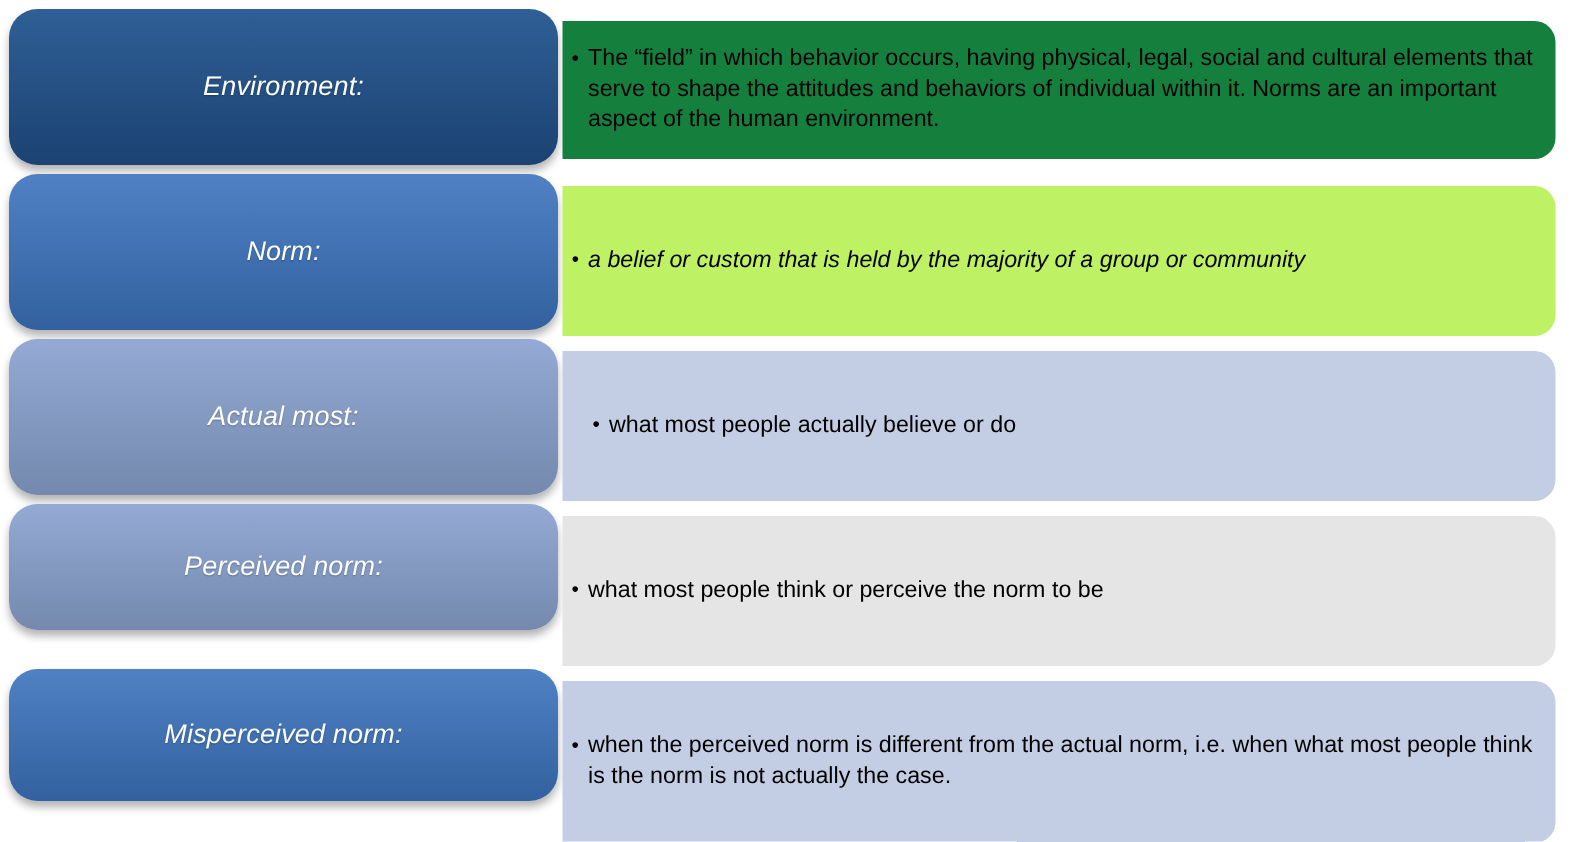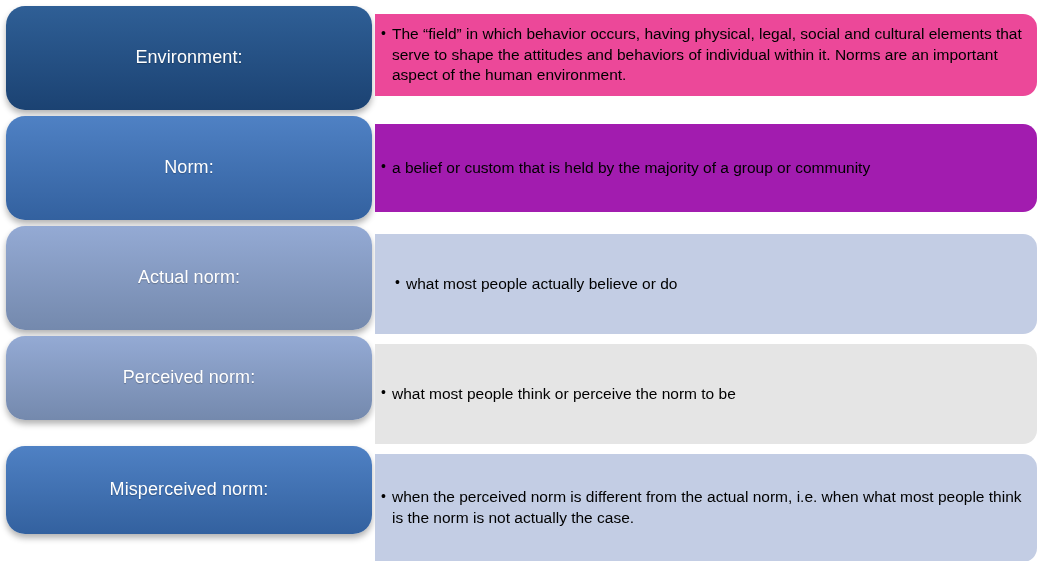--- a/index.html
+++ b/index.html
@@ -39,20 +39,21 @@
     box-sizing: border-box;
     box-shadow: 0 4px 6px rgba(0, 0, 0, 0.30);
   }
   .label-text {
     color: #ffffff;
     font-size: 18px;
     line-height: 1.2;
     text-align: left;
     letter-spacing: 0.1px;
     text-shadow: 0 1px 1px rgba(0, 0, 0, 0.25);
+    font-style: italic;
   }
 
   
   .desc-panel {
     position: absolute;
     left: 375px;
     top: 8px;
     width: 662px;
     background: #c3cde4;
     border-top-left-radius: 0;
@@ -90,41 +91,41 @@
 </style>
 </head>
 <body>
 
 <div id="diagram">
 
   <div class="row" id="row-0" style="top: 6px; height: 104px;">
     <div class="label-box" style="height: 104px; top: 0px; background: linear-gradient(rgb(47, 95, 150) 0%, rgb(27, 66, 114) 100%);">
       <span class="label-text">Environment:</span>
     </div>
-    <div class="desc-panel" style="top: 8px; height: 82px; background: #ec4899;">
+    <div class="desc-panel" style="top: 8px; height: 92px; background: #15803d;">
       <ul class="desc-list">
         <li class="desc-item">The “field” in which behavior occurs, having physical, legal, social and cultural elements that serve to shape the attitudes and behaviors of individual within it. Norms are an important aspect of  the human environment.</li>
       </ul>
     </div>
   </div>
 
   <div class="row" id="row-1" style="top: 116px; height: 104px; padding-left: 16px;">
     <div class="label-box" style="height: 104px; top: 0px; background: linear-gradient(rgb(79, 129, 196) 0%, rgb(51, 97, 159) 100%);">
       <span class="label-text">Norm:</span>
     </div>
-    <div class="desc-panel" style="top: 8px; height: 88px; background: #a21caf;">
+    <div class="desc-panel" style="top: 8px; height: 100px; background: #bef264; font-style: italic;">
       <ul class="desc-list">
         <li class="desc-item">a belief or custom that is held by the majority of a group or community</li>
       </ul>
     </div>
   </div>
 
   <div class="row" id="row-2" style="top: 226px; height: 104px;">
     <div class="label-box" style="height: 104px; top: 0px; background: linear-gradient(rgb(148, 170, 212) 0%, rgb(116, 137, 173) 100%);">
-      <span class="label-text">Actual norm:</span>
+      <span class="label-text">Actual most:</span>
     </div>
     <div class="desc-panel" style="top: 8px; height: 100px; background: rgb(195, 205, 228); padding-left: 20px;">
       <ul class="desc-list">
         <li class="desc-item">what most people actually believe or do</li>
       </ul>
     </div>
   </div>
 
   <div class="row" id="row-3" style="top: 336px; height: 104px;">
     <div class="label-box" style="height: 84px; top: 0px; background: linear-gradient(rgb(148, 170, 212) 0%, rgb(116, 137, 173) 100%);">

